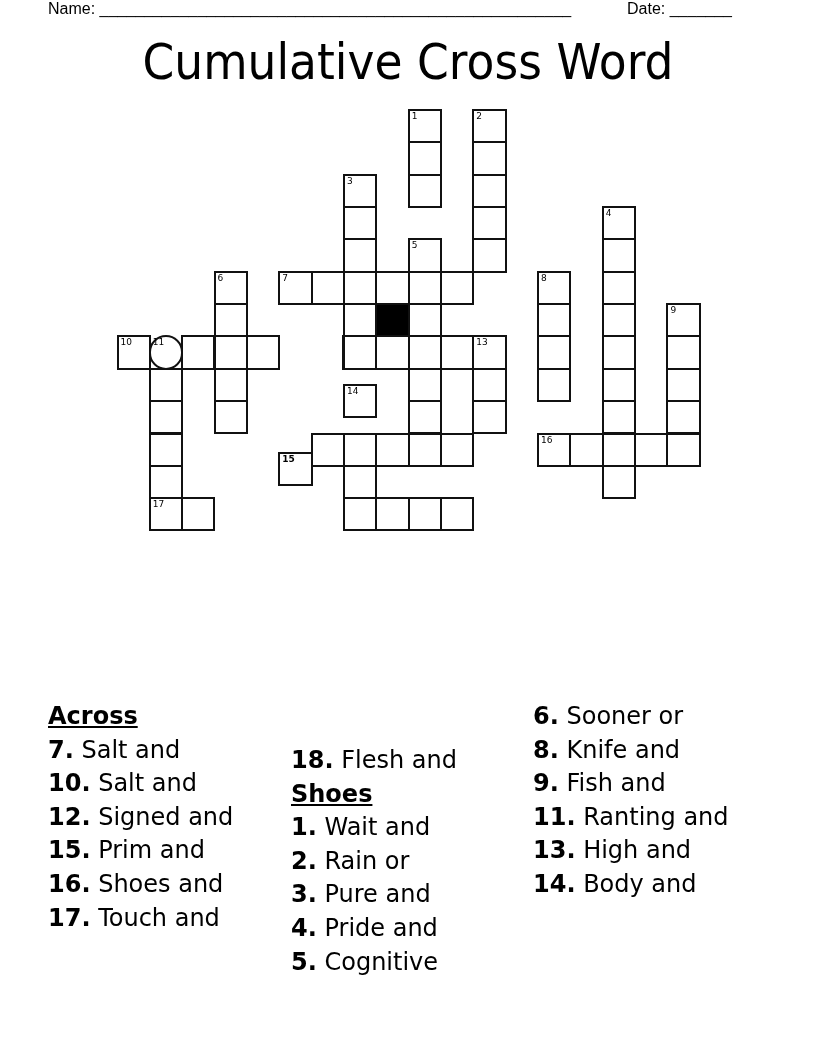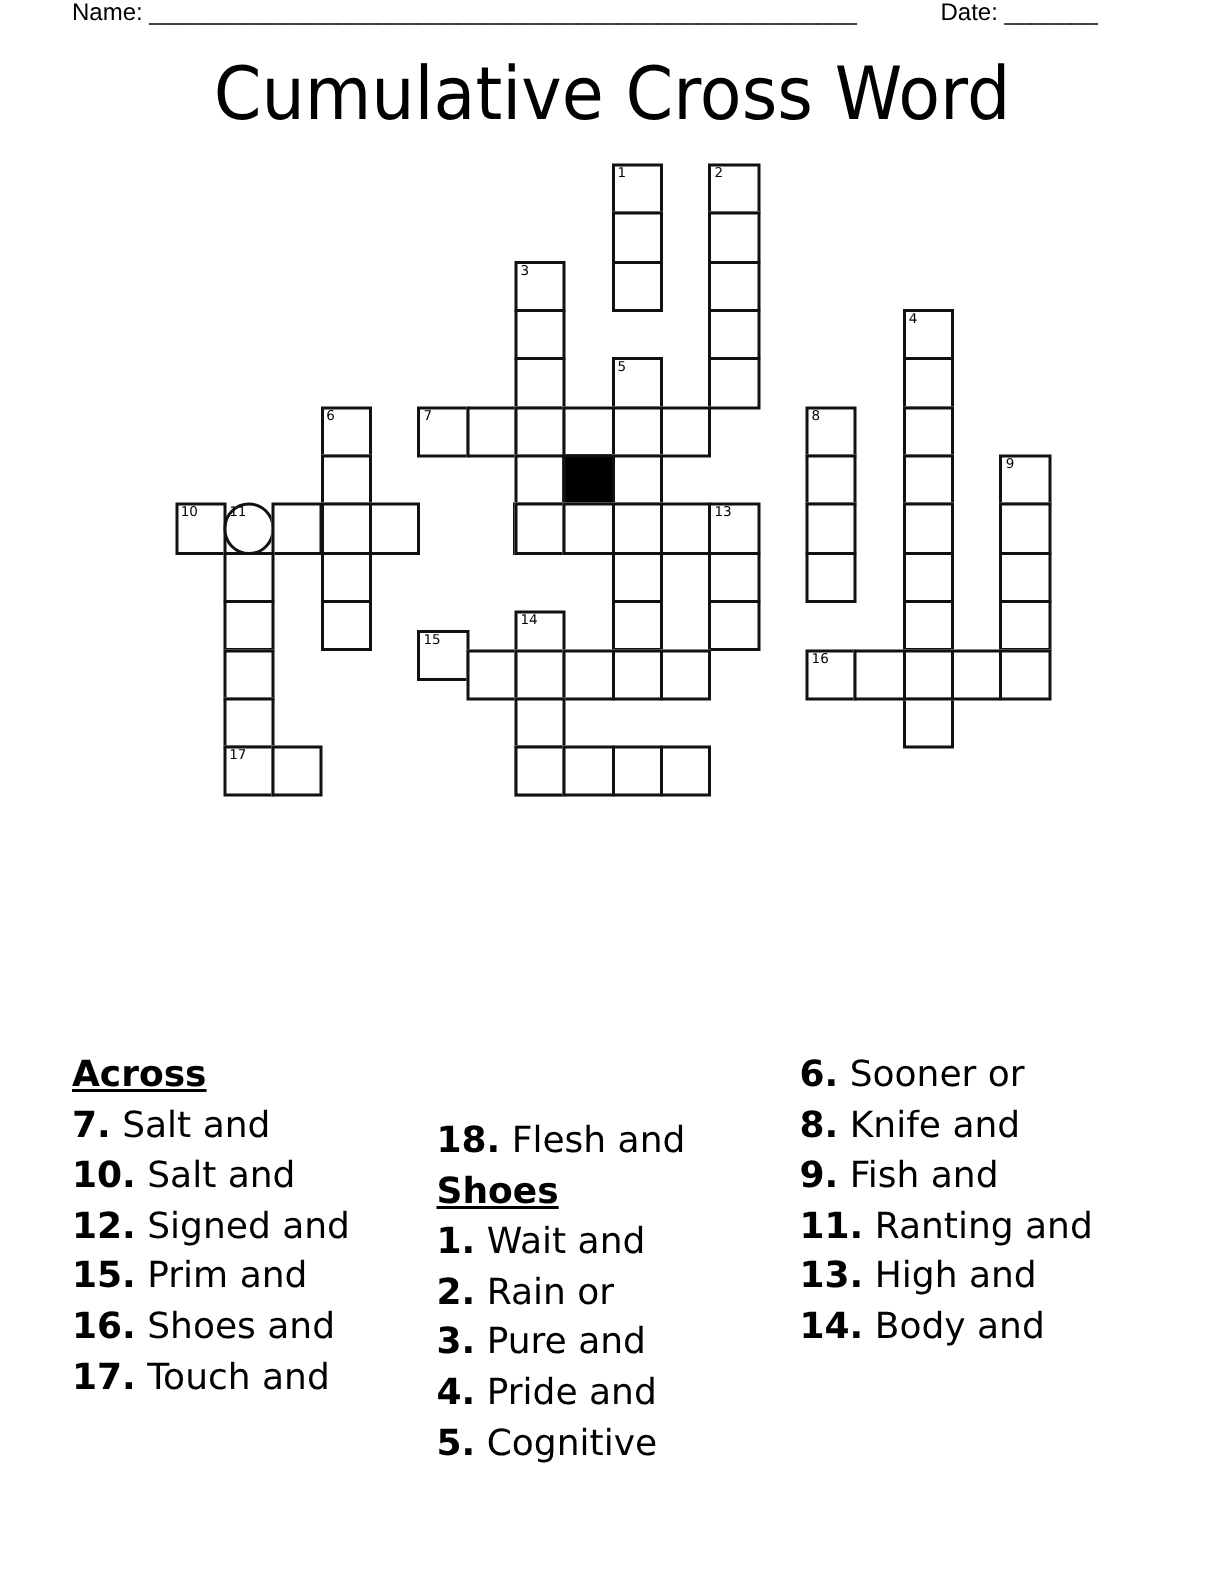--- a/index.html
+++ b/index.html
@@ -106,26 +106,26 @@
     <div class="cell" style="left: 440px; top: 335.45px;"></div>
     <div class="cell" style="left: 472.35px; top: 335.45px;">
       <span class="num">13</span>
     </div>
     <div class="cell" style="left: 148.85px; top: 367.8px;"></div>
     <div class="cell" style="left: 148.85px; top: 400.15px;"></div>
     <div class="cell" style="left: 148.85px; top: 432.5px;"></div>
     <div class="cell" style="left: 148.85px; top: 464.85px;"></div>
     <div class="cell" style="left: 407.65px; top: 367.8px;"></div>
     <div class="cell" style="left: 472.35px; top: 367.8px;"></div>
-    <div class="cell" style="left: 342.95px; top: 407px; text-align: right;">
+    <div class="cell" style="left: 342.95px; top: 384px; text-align: right;">
       <span class="num">14</span>
     </div>
     <div class="cell" style="left: 407.65px; top: 400.15px;"></div>
     <div class="cell" style="left: 472.35px; top: 400.15px;"></div>
-    <div class="cell" style="left: 278.25px; top: 420px;">
+    <div class="cell" style="left: 278.25px; top: 452px; font-weight: bold;">
       <span class="num">15</span>
     </div>
     <div class="cell" style="left: 310.6px; top: 432.5px;"></div>
     <div class="cell" style="left: 342.95px; top: 432.5px;"></div>
     <div class="cell" style="left: 375.3px; top: 432.5px;"></div>
     <div class="cell" style="left: 407.65px; top: 432.5px;"></div>
     <div class="cell" style="left: 440px; top: 432.5px;"></div>
     <div class="cell" style="left: 537.05px; top: 432.5px;">
       <span class="num">16</span>
     </div>

